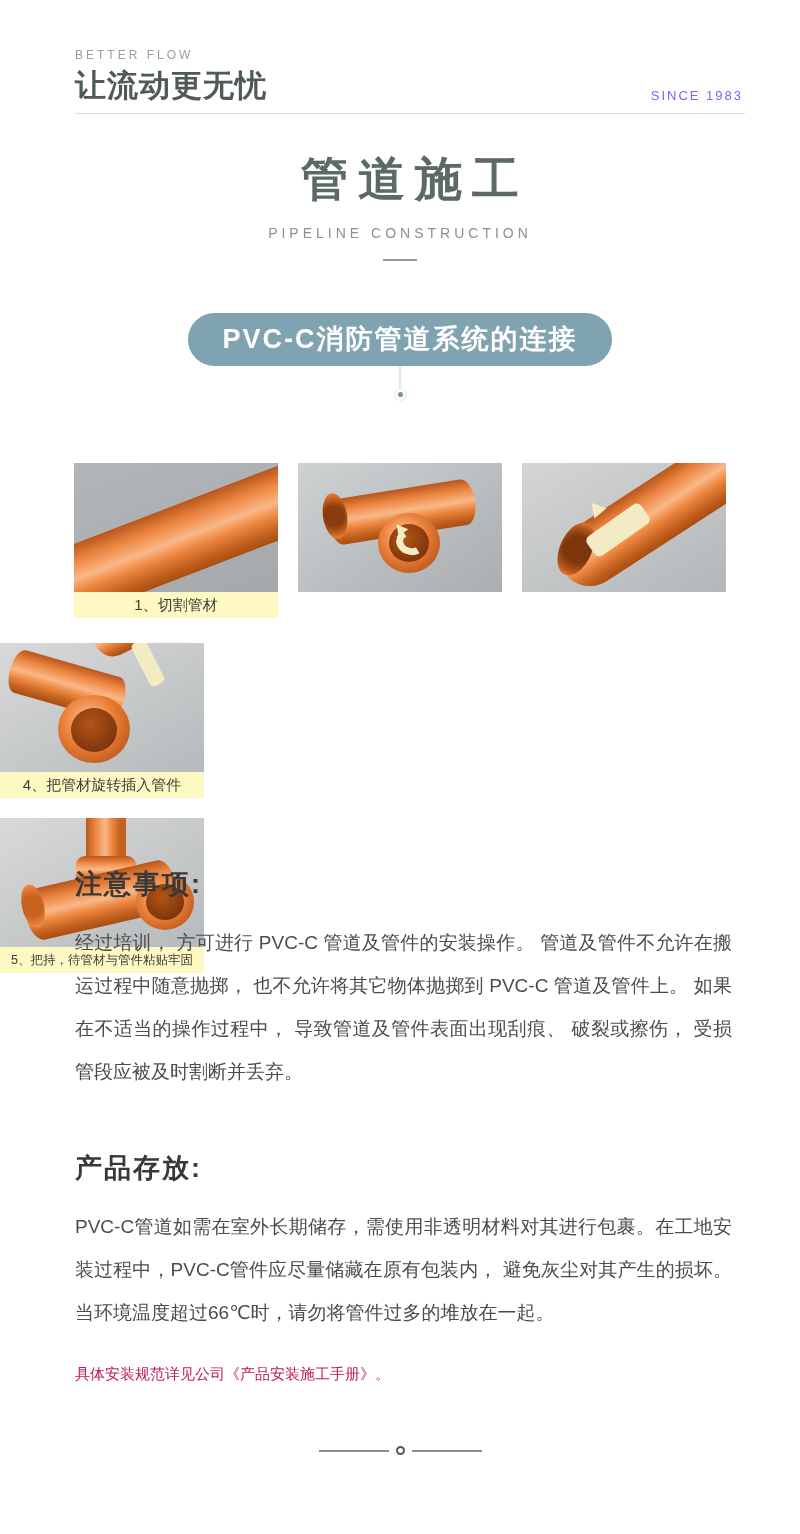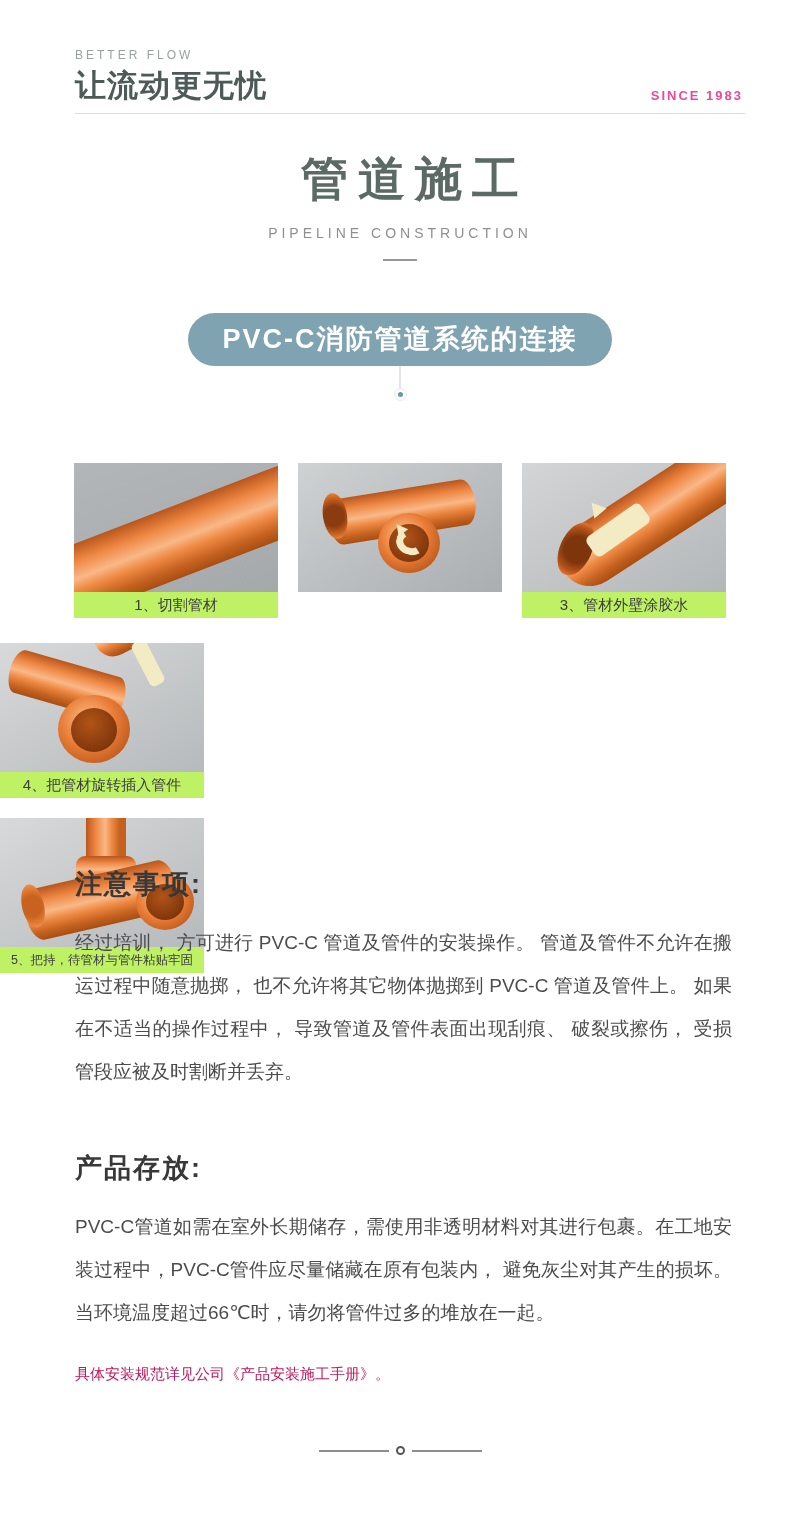--- a/index.html
+++ b/index.html
@@ -4,21 +4,21 @@
 <style>
   * { margin:0; padding:0; box-sizing:border-box; }
   html,body { background:#ffffff; }
   body { font-family:"Liberation Sans","DejaVu Sans",sans-serif; }
   .page { position:relative; width:800px; height:1534px; background:#ffffff; overflow:hidden; margin:0 auto; }
 
   
   .brand { position:absolute; left:75px; top:48px; }
   .brand-en { font-size:12px; letter-spacing:3px; color:#9aa0a0; }
   .brand-zh { font-size:31px; font-weight:700; color:#4d5a57; letter-spacing:1px; margin-top:3px; }
-  .since { position:absolute; right:57px; top:88px; font-size:13px; letter-spacing:2px; color:#ec4899;font-weight:bold; }
+  .since { position:absolute; right:57px; top:88px; font-size:13px; letter-spacing:2px; color:#8b5cf6; }
   .header-line { position:absolute; left:75px; right:55px; top:113px; height:1px; background:#dcdcdc; }
 
   
   .title-wrap { position:absolute; left:0; right:0; top:148px; text-align:center; }
   .title-zh { font-size:47px; font-weight:700; color:#5c6a66; letter-spacing:10px; text-indent:10px;padding-left:20px; }
   .title-en { margin-top:14px; font-size:14px; color:#8f8f8f; letter-spacing:4px; }
   .title-dash { width:34px; height:2px; background:#979797; margin:18px auto 0; }
 
   
   .badge-wrap { position:absolute; left:0; right:0; top:313px; text-align:center; }
@@ -26,21 +26,21 @@
     background:#7fa3b1; color:#ffffff; font-size:27px; font-weight:700; letter-spacing:2px; padding:0 34px; }
   .badge-stem { width:2px; height:23px; background:#e4e4e4; margin:0 auto; }
   .badge-dot { width:11px; height:11px; border-radius:50%; background:#6d96a5;
     border:3px solid #fbfbfb; box-shadow:0 0 0 1px #ececec; margin:0 auto; }
 
   
   .steps-row { position:absolute; left:0; right:0; display:flex; justify-content:center; gap:20px; }
   .row1 { top:463px; } .row2 { top:643px;flex-direction:column; }
   .step-card { width:204px; }
   .photo { height:129px; position:relative; overflow:hidden; }
-  .caption { height:26px; line-height:26px; background:#bef264; text-align:center;
+  .caption { height:26px; line-height:26px; background:#fef9c3; text-align:center;
     font-size:15px; color:#3d3d3d; white-space:nowrap; overflow:hidden; }
   .caption-sm { font-size:12.5px; }
 
   
   .pipe-grad-v { background:linear-gradient(to bottom,#b9561c,#ee8743 24%,#f9b888 48%,#ef8a44 64%,#c4611f 85%,#a84e12); }
   .pipe-grad-h { background:linear-gradient(to right,#b9561c,#ee8743 24%,#f9b888 48%,#ef8a44 64%,#c4611f 85%); }
 
   .p1 { background:linear-gradient(160deg,#b3b6b8,#a6a9ab); }
   .pipe1 { position:absolute; left:-62px; top:42px; width:340px; height:70px; border-radius:35px; transform:rotate(-21deg); }
 
@@ -144,21 +144,20 @@
         <div class="t2-tip"></div>
       </div>
     </div>
     <div class="step-card">
       <div class="photo p3">
         <div class="pipe3 pipe-grad-v"></div>
         <div class="open3"></div>
         <div class="tape3"></div>
         <div class="tip3"></div>
       </div>
-      <div class="caption">3、管材外壁涂胶水</div>
     </div>
   </div>
 
   <div class="steps-row row2">
     <div class="step-card">
       <div class="photo p4">
         <div class="t4-branch pipe-grad-v"></div>
         <div class="t4-pipe pipe-grad-v"></div>
         <div class="tape4"></div>
         <div class="tip4"></div>

